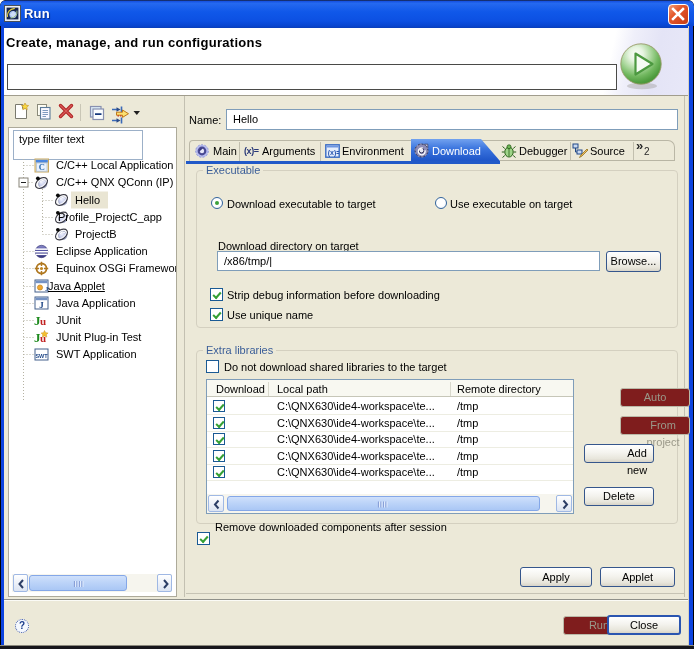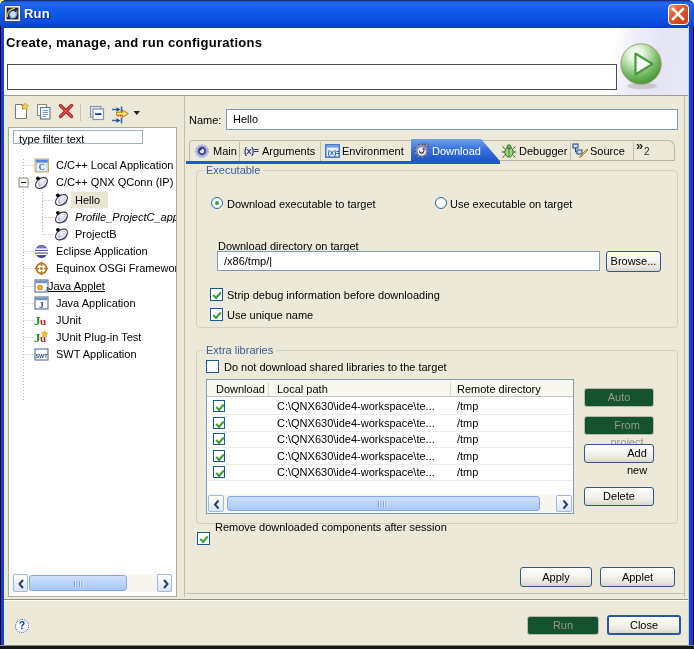--- a/index.html
+++ b/index.html
@@ -21,21 +21,21 @@
 #hdrtitle{left:2px;top:7px;font-weight:bold;font-size:13px;letter-spacing:.28px;}
 #msgbox{left:3px;top:36px;width:610px;height:26px;border:1px solid #4a4a48;background:#fff;}
 #sep1{left:4px;top:95px;width:684px;height:1px;background:#a19d8d;}
 #bg{left:4px;top:96px;width:684px;height:549px;background:#ece9d8;}
 
 #orb{left:620px;top:43px;width:42px;height:42px;}
 
 #lpanel{left:8px;top:127px;width:169px;height:470px;background:#fff;border:1px solid #adaa9a;}
 #tbsep{left:80px;top:104px;width:1px;height:17px;background:#c9c6b6;}
 #ltoolbar{left:8px;top:96px;width:164px;height:31px;}
-#filter{left:13px;top:130px;width:130px;height:14px;border:1px solid #9cb0c8;background:#fff;}
+#filter{left:13px;top:130px;width:130px;height:30px;border:1px solid #9cb0c8;background:#fff;}
 #filter span{position:absolute;left:5px;top:2px;}
 
 #sashline{left:184px;top:96px;width:1px;height:501px;background:#c3c0b1;}
 #rightline{left:684px;top:96px;width:1px;height:501px;background:#c3c0b1;}
 #botline{left:186px;top:593px;width:498px;height:1px;background:#c6c3b4;}
 
 #namelbl{left:189px;top:114px;}
 #namefield{left:226px;top:109px;width:452px;height:21px;border:1px solid #7f9db9;background:#fff;}
 #namefield span{position:absolute;left:6px;top:3px;}
 
@@ -44,21 +44,21 @@
 .tabtxt{top:145px;font-size:11px;}
 #dltab{left:411px;top:139px;width:89px;height:22px;background:linear-gradient(180deg,#72a2ef 0%,#3a74de 45%,#1e55c8 100%);
  clip-path:polygon(0 0,70px 0,89px 100%,0 100%);}
 #dltab span{position:absolute;left:21px;top:6px;color:#fff;}
 #underline{left:186px;top:161px;width:314px;height:3px;background:#2159c8;}
 
 .grp{border:1px solid #d4d0c0;border-radius:4px;}
 .grplbl{color:#3b5e98;background:#ece9d8;padding:0 3px;}
 
 .xpbtn{background:linear-gradient(180deg,#ffffff 0%,#f4f3ee 45%,#e8e6dc 80%,#d8d4c8 100%);border:1px solid #35568c;border-radius:3px;text-align:center;}
-.xpbtn.dis{background:#14532d;border:1px solid #bab9a8;color:#9a9889;}
+.xpbtn.dis{background:#7f1d1d;border:1px solid #bab9a8;color:#9a9889;margin-left:36px;}
 .cb{width:13px;height:13px;border:1px solid #1a5a94;background:#fff;}
 .cbt{width:12px;height:12px;border:1px solid #1a5a94;background:#fff;}
 .cb.chk::after,.cbt.chk::after{content:"";position:absolute;left:1.5px;top:2.5px;width:6px;height:3px;border-left:2px solid #35a035;border-bottom:2px solid #35a035;transform:rotate(-48deg);}
 .radio{width:12px;height:12px;border:1.2px solid #31639c;border-radius:50%;background:radial-gradient(circle at 40% 35%,#fff 50%,#e4ecf6 100%);}
 .rdot{position:absolute;left:2.6px;top:2.6px;width:4.8px;height:4.8px;border-radius:50%;background:#3ba13b;}
 
 #tbl{left:206px;top:379px;width:368px;height:135px;border:1px solid #7f9db9;background:#fff;}
 .thsep{position:absolute;top:2px;width:1px;height:14px;background:#d8d8cc;}
 .rowline{position:absolute;left:0;width:366px;height:1px;background:#ededE2;}
 
@@ -250,21 +250,21 @@
       </g>
 
       <g transform="translate(26,220)">
         <rect x="1" y="2" width="13" height="11" fill="#fff" stroke="#44608c" stroke-width="1"></rect>
         <text x="7.5" y="10.5" font-size="5.5" font-weight="bold" fill="#204888" text-anchor="middle">SWT</text>
       </g>
     </svg>
     <div class="abs" style="left:48px;top:32px;">C/C++ Local Application</div>
     <div class="abs" style="left:48px;top:49px;">C/C++ QNX QConn (IP)</div>
     <div class="abs" style="left:67px;top:67px;">Hello</div>
-    <div class="abs" style="left:67px;top:84px;white-space:nowrap;font-style:italic;">Profile_ProjectC_app</div>
+    <div class="abs" style="left:50px;top:84px;white-space:nowrap;">Profile_ProjectC_app</div>
     <div class="abs" style="left:67px;top:101px;">ProjectB</div>
     <div class="abs" style="left:48px;top:118px;">Eclipse Application</div>
     <div class="abs" style="left:48px;top:135px;white-space:nowrap;">Equinox OSGi Framework</div>
     <div class="abs" style="left:40px;top:153px;text-decoration:underline;">Java Applet</div>
     <div class="abs" style="left:48px;top:170px;">Java Application</div>
     <div class="abs" style="left:48px;top:187px;">JUnit</div>
     <div class="abs" style="left:48px;top:204px;">JUnit Plug-in Test</div>
     <div class="abs" style="left:48px;top:221px;">SWT Application</div>
   </div>
 

